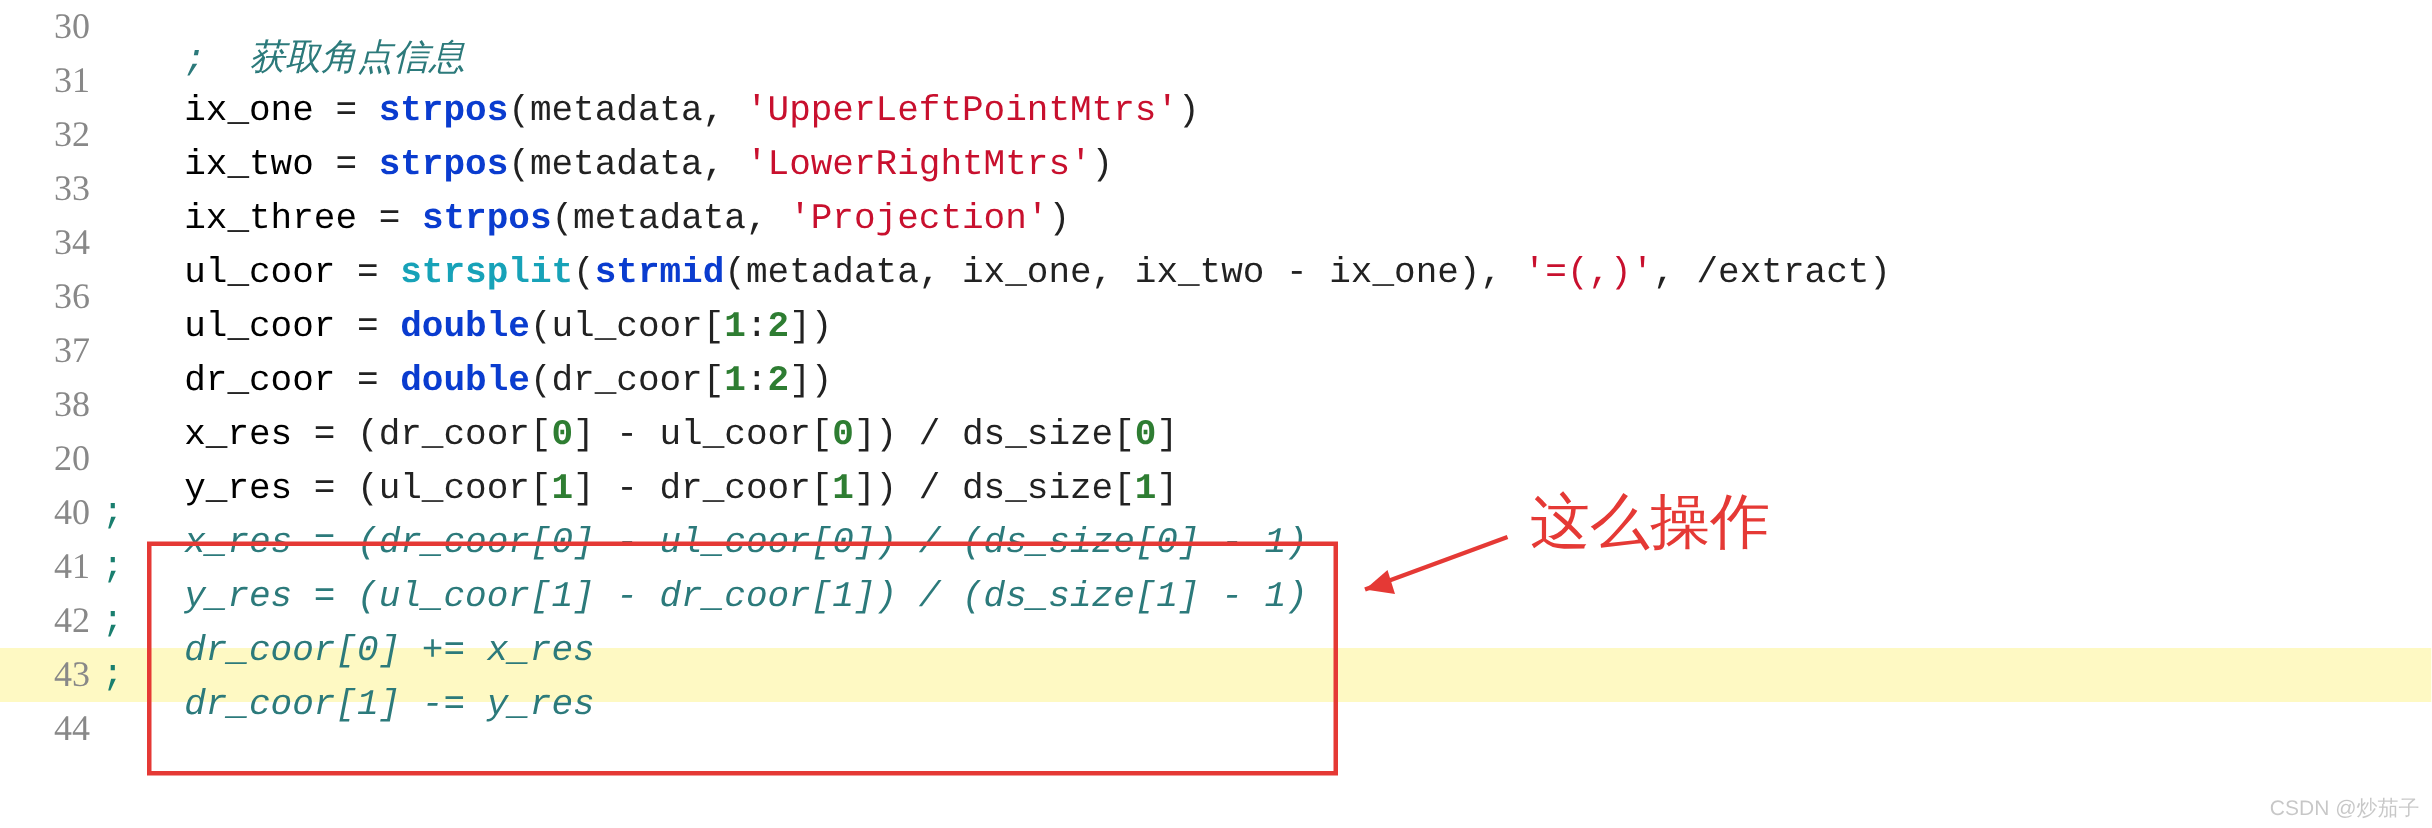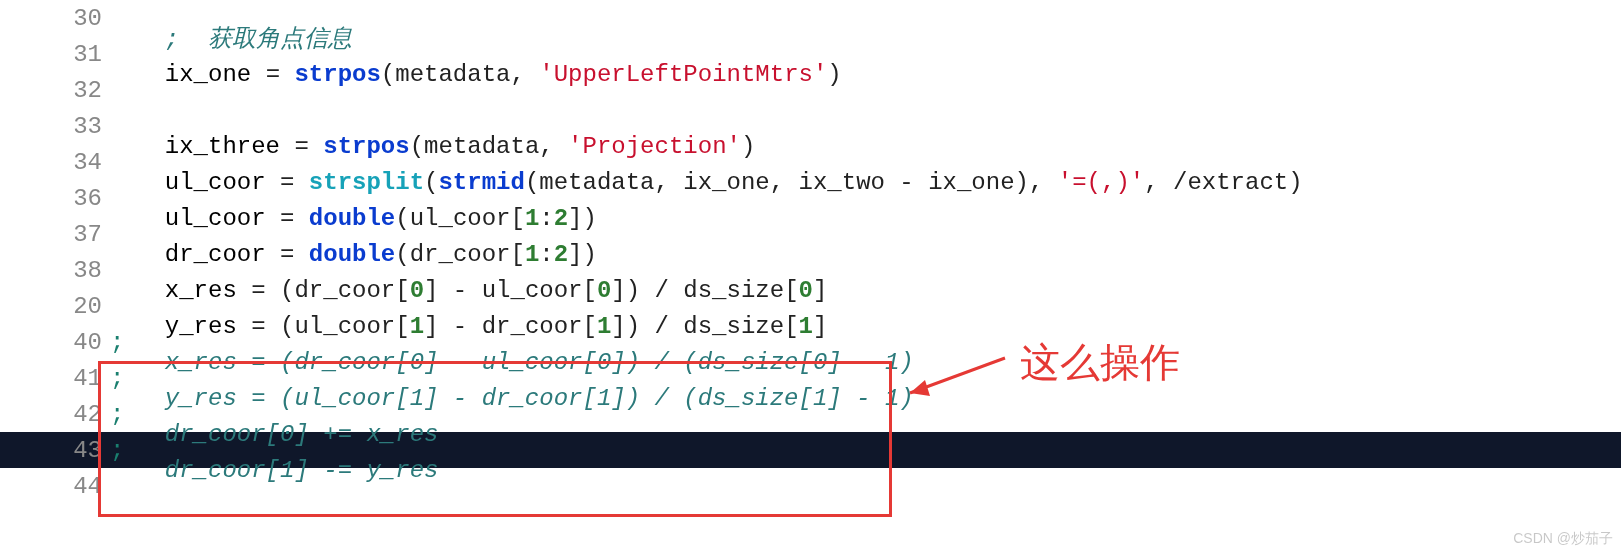--- a/index.html
+++ b/index.html
@@ -20,39 +20,38 @@
   .line {
     display: flex;
     align-items: center;
     height: 36px;
     white-space: pre;
   }
   .gutter {
     width: 60px;
     text-align: right;
     color: #888;
-    font-family: Liberation Mono, monospace;
+    font-family: Liberation Serif, serif;
     padding-right: 8px;
     font-style: normal;
     flex-shrink: 0;
-    padding-left: 42px;
   }
   .modmark {
     width: 26px;
     color: #1a7f6f;
     flex-shrink: 0;
     font-style: normal;
   }
   .code {
     flex: 1;
     color: #222;
     margin-top: 40px;
   }
   .hl-current {
-    background: #0f172a;
+    background: #fef9c3;
     justify-content: space-between;
   }
   .comment { color: #2c7a7b; font-style: italic; }
   .kw { color: #0a3ccf; font-weight: bold; text-align: right; }
   .kw-cyan { color: #17a2b8; font-weight: bold; }
   .str { color: #c8102e; }
   .num { color: #2e7d32; font-weight: bold; }
   .op { color: #222; }
   .id { color: #000000; }
   .ital { }
@@ -70,21 +69,21 @@
     position: absolute;
     left: 895px;
     top: 348px;
     width: 120px;
     height: 60px;
     pointer-events: none;
   }
   .annotation-text {
     position: absolute;
     left: 1020px;
-    top: 335px;
+    top: 320px;
     color: #e53935;
     font-family: "Microsoft YaHei", sans-serif;
     font-size: 40px;
     font-style: normal;
   }
   .watermark {
     position: absolute;
     right: 8px;
     bottom: 4px;
     color: rgba(0,0,0,0.22);
@@ -93,21 +92,21 @@
     font-style: normal;
   }
 </style>
 </head>
 <body>
 
 <div class="editor">
   <div id="lines-container">
       <div class="line"><span class="gutter">30</span><span class="modmark"></span><span class="code"><span class="comment">  ;  获取角点信息</span></span></div>
       <div class="line"><span class="gutter">31</span><span class="modmark"></span><span class="code"><span class="id">  ix_one </span><span class="op">= </span><span class="kw">strpos</span><span class="op">(metadata, </span><span class="str">'UpperLeftPointMtrs'</span><span class="op">)</span></span></div>
-      <div class="line"><span class="gutter">32</span><span class="modmark"></span></div>
+      <div class="line"><span class="gutter">32</span><span class="modmark"></span><span class="code"><span class="id">  ix_two </span><span class="op">= </span><span class="kw">strpos</span><span class="op">(metadata, </span><span class="str">'LowerRightMtrs'</span><span class="op">)</span></span></div>
       <div class="line"><span class="gutter">33</span><span class="modmark"></span><span class="code"><span class="id">  ix_three </span><span class="op">= </span><span class="kw">strpos</span><span class="op">(metadata, </span><span class="str">'Projection'</span><span class="op">)</span></span></div>
       <div class="line"><span class="gutter">34</span><span class="modmark"></span><span class="code"><span class="id">  ul_coor </span><span class="op">= </span><span class="kw-cyan">strsplit</span><span class="op">(</span><span class="kw">strmid</span><span class="op">(metadata, ix_one, ix_two - ix_one), </span><span class="str">'=(,)'</span><span class="op">, /extract)</span></span></div>
       <div class="line"><span class="gutter">36</span><span class="modmark"></span><span class="code"><span class="id">  ul_coor </span><span class="op">= </span><span class="kw">double</span><span class="op">(ul_coor[</span><span class="num">1</span><span class="op">:</span><span class="num">2</span><span class="op">])</span></span></div>
       <div class="line"><span class="gutter">37</span><span class="modmark"></span><span class="code"><span class="id">  dr_coor </span><span class="op">= </span><span class="kw">double</span><span class="op">(dr_coor[</span><span class="num">1</span><span class="op">:</span><span class="num">2</span><span class="op">])</span></span></div>
       <div class="line"><span class="gutter">38</span><span class="modmark"></span><span class="code"><span class="id">  x_res </span><span class="op">= (dr_coor[</span><span class="num">0</span><span class="op">] - ul_coor[</span><span class="num">0</span><span class="op">]) / ds_size[</span><span class="num">0</span><span class="op">]</span></span></div>
       <div class="line"><span class="gutter">20</span><span class="modmark"></span><span class="code"><span class="id">  y_res </span><span class="op">= (ul_coor[</span><span class="num">1</span><span class="op">] - dr_coor[</span><span class="num">1</span><span class="op">]) / ds_size[</span><span class="num">1</span><span class="op">]</span></span></div>
       <div class="line"><span class="gutter">40</span><span class="modmark">;</span><span class="code"><span class="comment ital">  x_res = (dr_coor[0] - ul_coor[0]) / (ds_size[0] - 1)</span></span></div>
       <div class="line"><span class="gutter">41</span><span class="modmark">;</span><span class="code"><span class="comment ital">  y_res = (ul_coor[1] - dr_coor[1]) / (ds_size[1] - 1)</span></span></div>
       <div class="line"><span class="gutter">42</span><span class="modmark">;</span><span class="code"><span class="comment ital">  dr_coor[0] += x_res</span></span></div>
       <div class="line hl-current"><span class="gutter">43</span><span class="modmark">;</span><span class="code"><span class="comment ital">  dr_coor[1] -= y_res</span></span></div>

